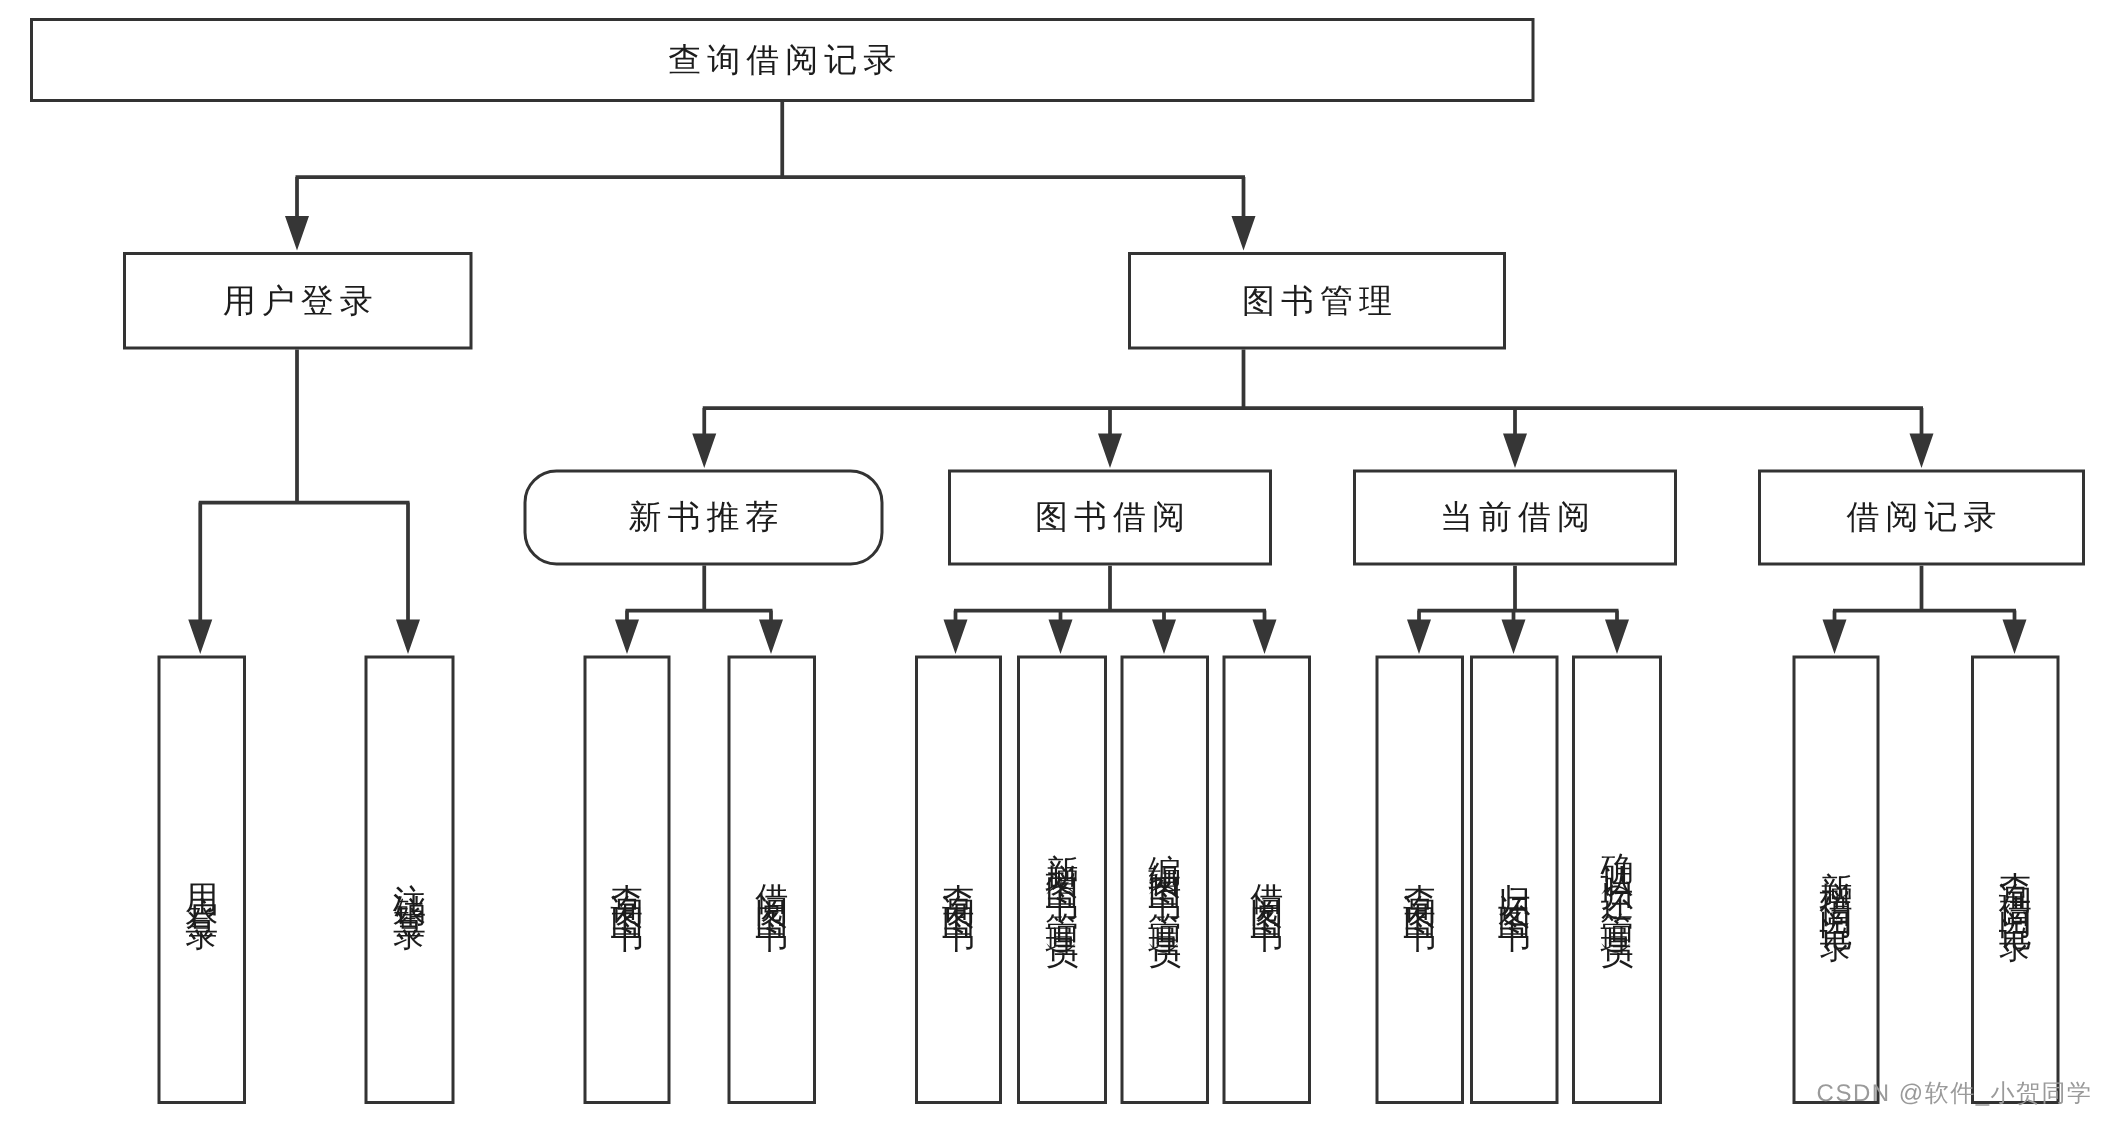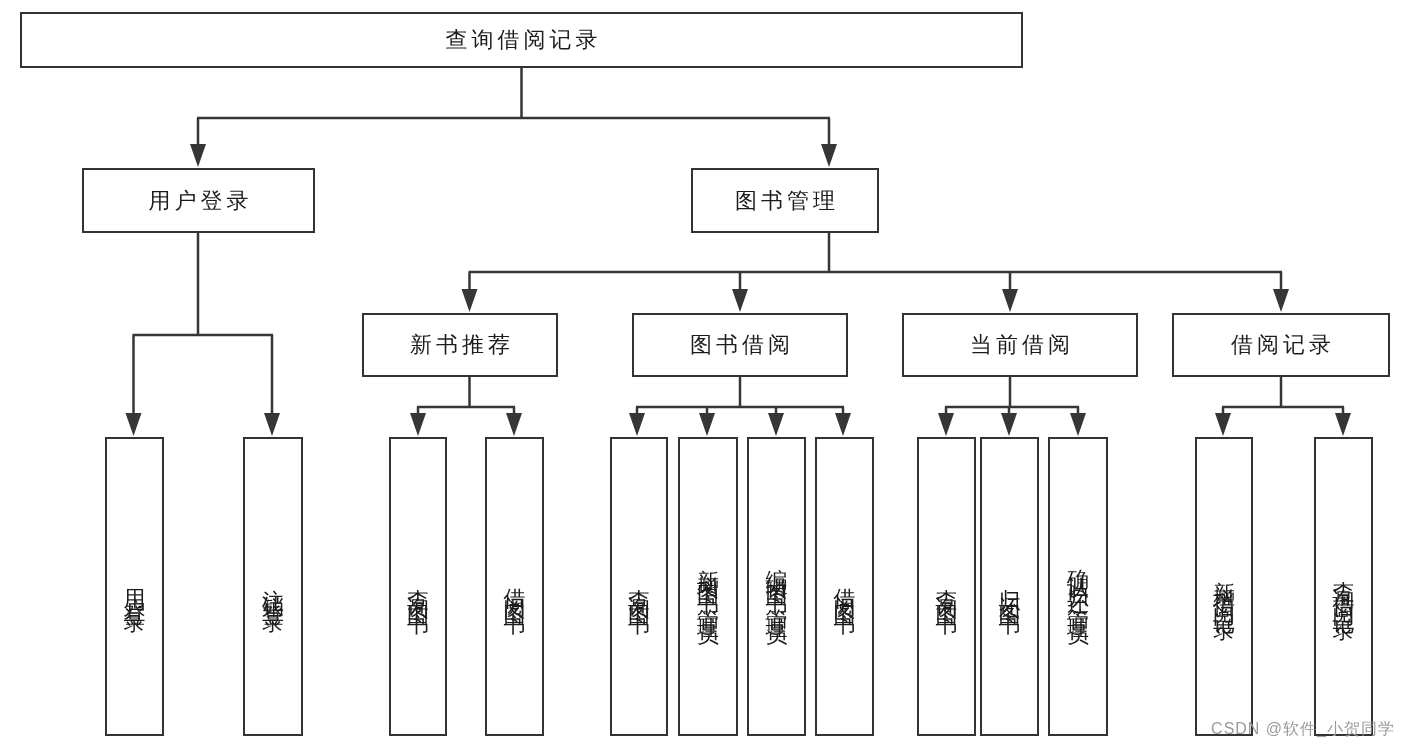--- a/index.html
+++ b/index.html
@@ -73,25 +73,25 @@
       M1009 436 l-8 -23 h16 z
       M1078 436 l-8 -23 h16 z
       M1223 436 l-8 -23 h16 z
       M1343 436 l-8 -23 h16 z
     "></path>
   </svg>
 
   <div class="node h" style="left:20px;top:12px;width:1003px;height:56px;">查询借阅记录</div>
 
   <div class="node h" style="left:82px;top:168px;width:233px;height:65px;">用户登录</div>
-  <div class="node h" style="left:691px;top:168px;width:188px;height:65px;">图书管理</div>
+  <div class="node h" style="left:752px;top:168px;width:252px;height:65px;">图书管理</div>
 
-  <div class="node h" style="left:362px;top:313px;width:196px;height:64px;">新书推荐</div>
+  <div class="node h" style="left:349px;top:313px;width:240px;height:64px;border-radius:22px;">新书推荐</div>
   <div class="node h" style="left:632px;top:313px;width:216px;height:64px;">图书借阅</div>
-  <div class="node h" style="left:902px;top:313px;width:236px;height:64px;">当前借阅</div>
+  <div class="node h" style="left:902px;top:313px;width:216px;height:64px;">当前借阅</div>
   <div class="node h" style="left:1172px;top:313px;width:218px;height:64px;">借阅记录</div>
 
   <div class="node v" style="left:105px;top:437px;width:59px;height:299px;">用户登录</div>
   <div class="node v" style="left:243px;top:437px;width:60px;height:299px;">注销登录</div>
 
   <div class="node v" style="left:389px;top:437px;width:58px;height:299px;">查询图书</div>
   <div class="node v" style="left:485px;top:437px;width:59px;height:299px;">借阅图书</div>
 
   <div class="node v" style="left:610px;top:437px;width:58px;height:299px;">查询图书</div>
   <div class="node v" style="left:678px;top:437px;width:60px;height:299px;">新增图书（管理员）</div>

